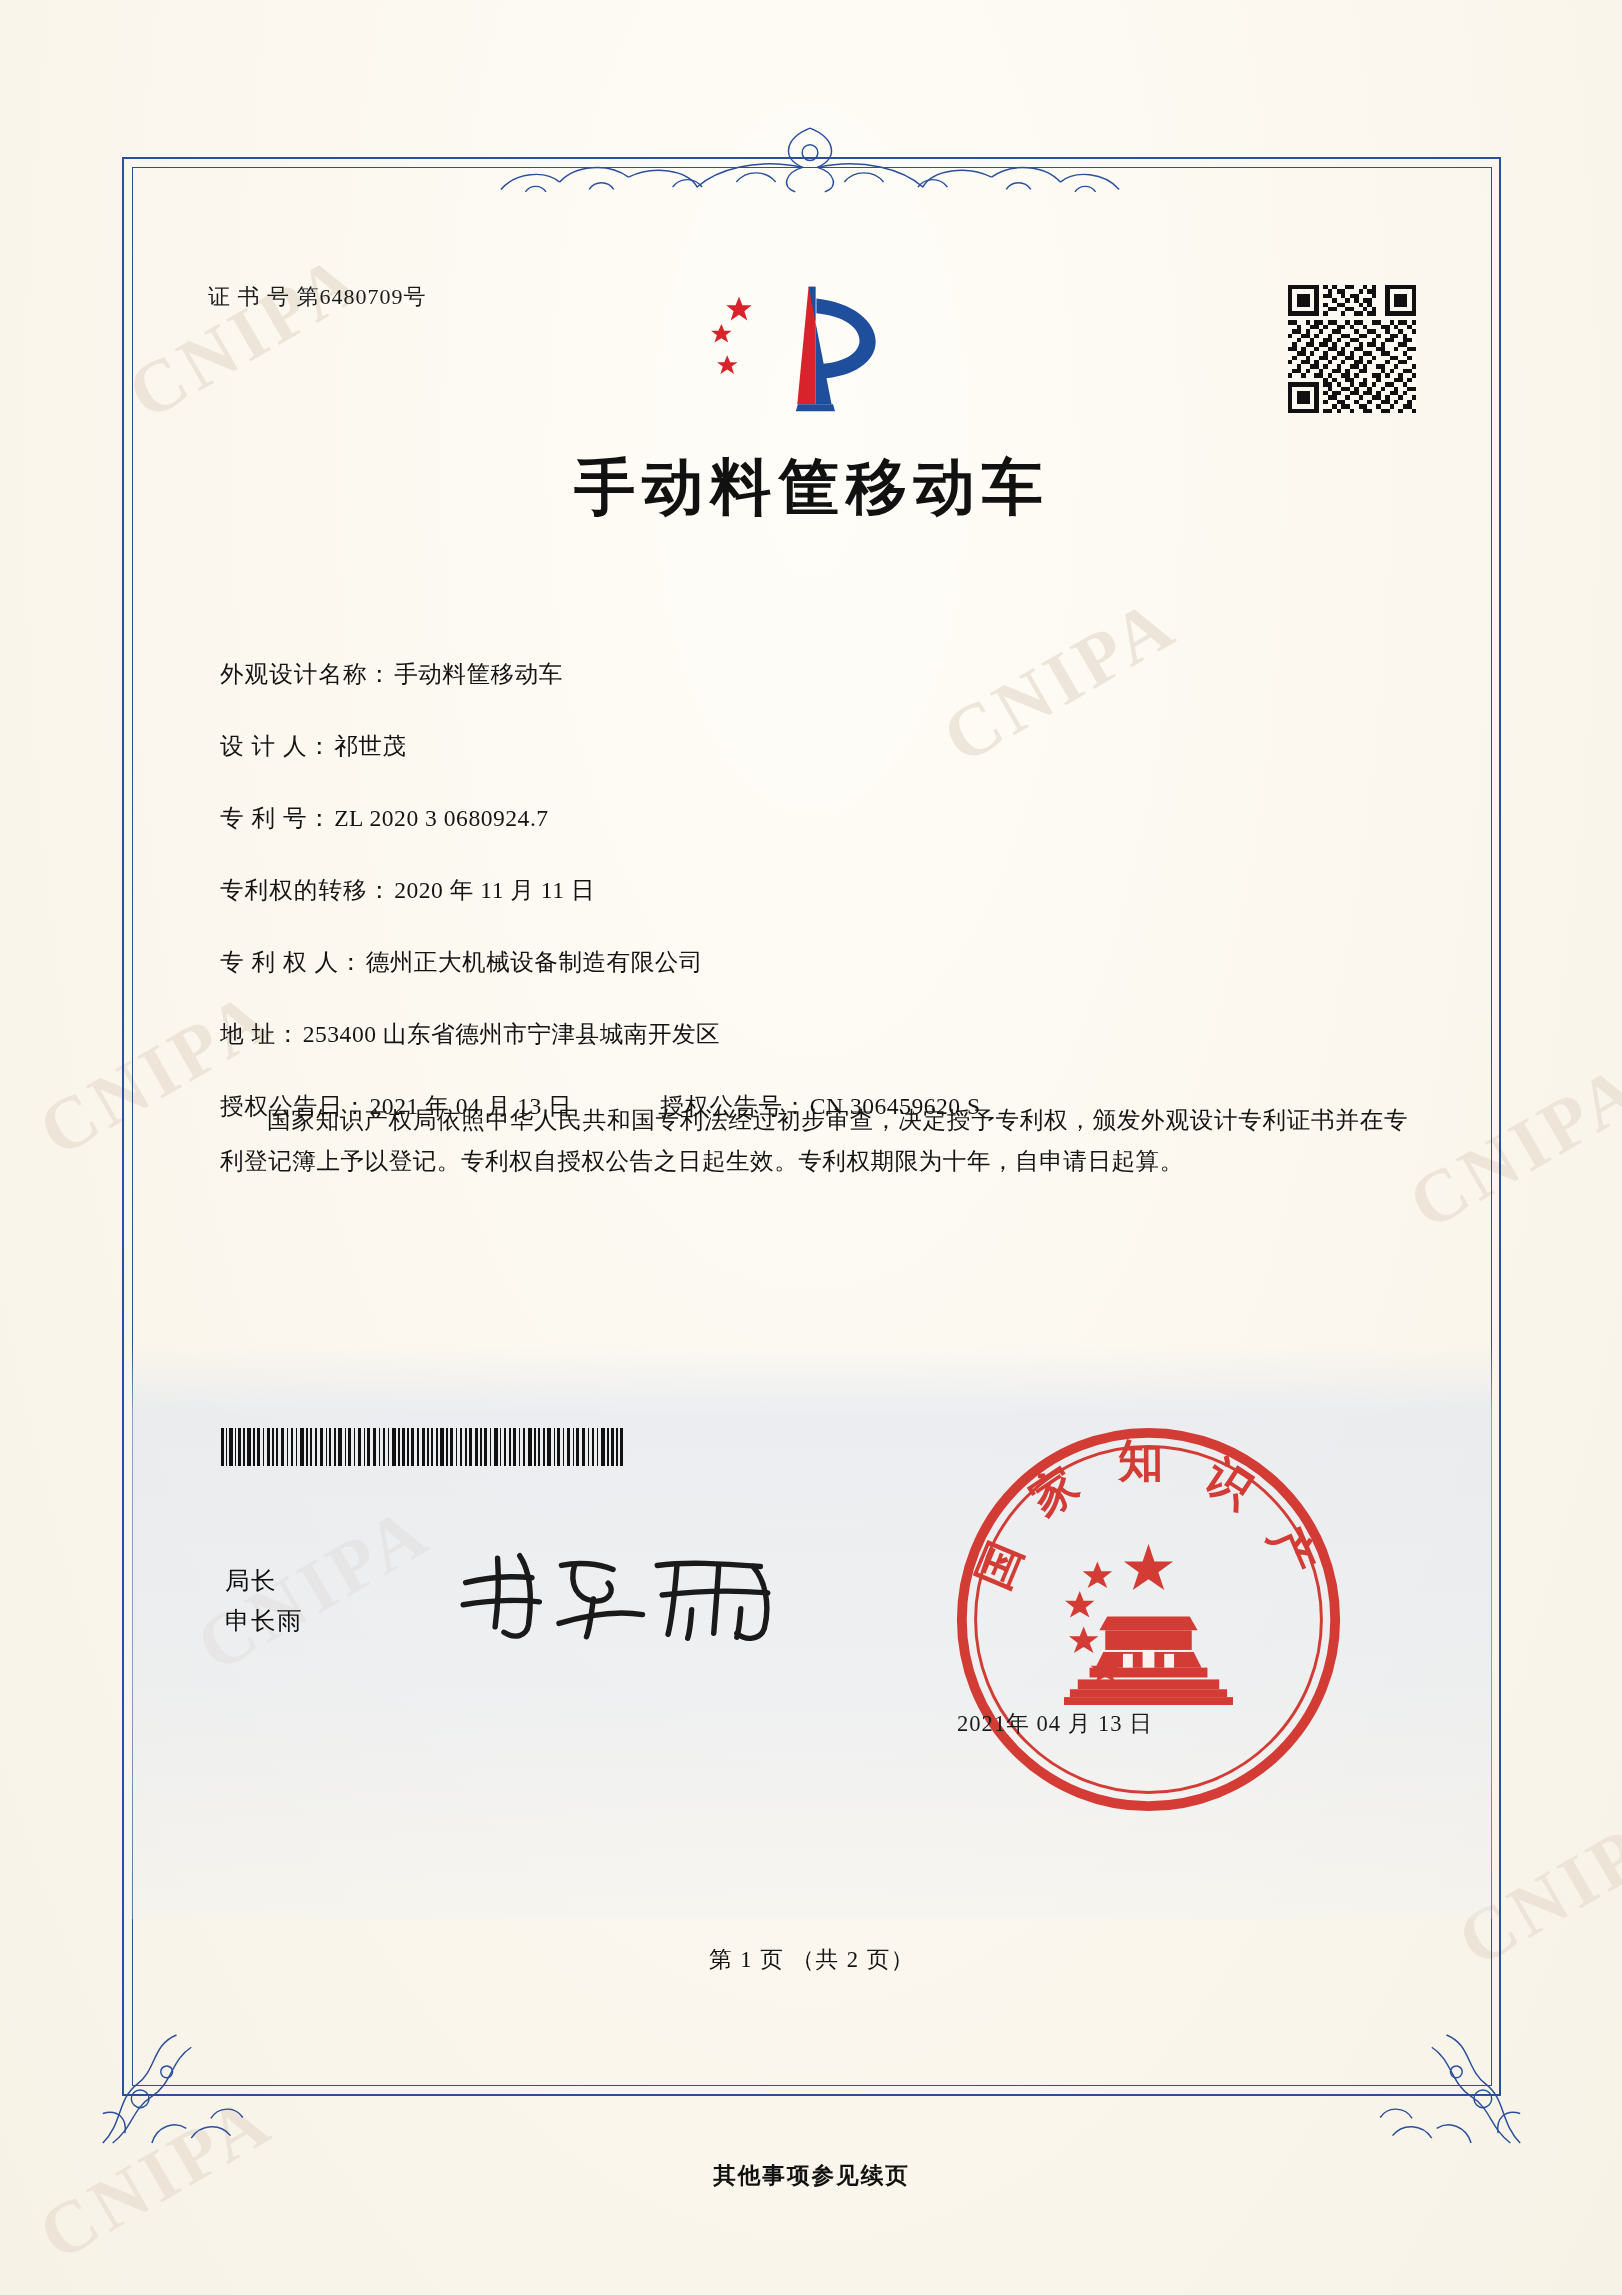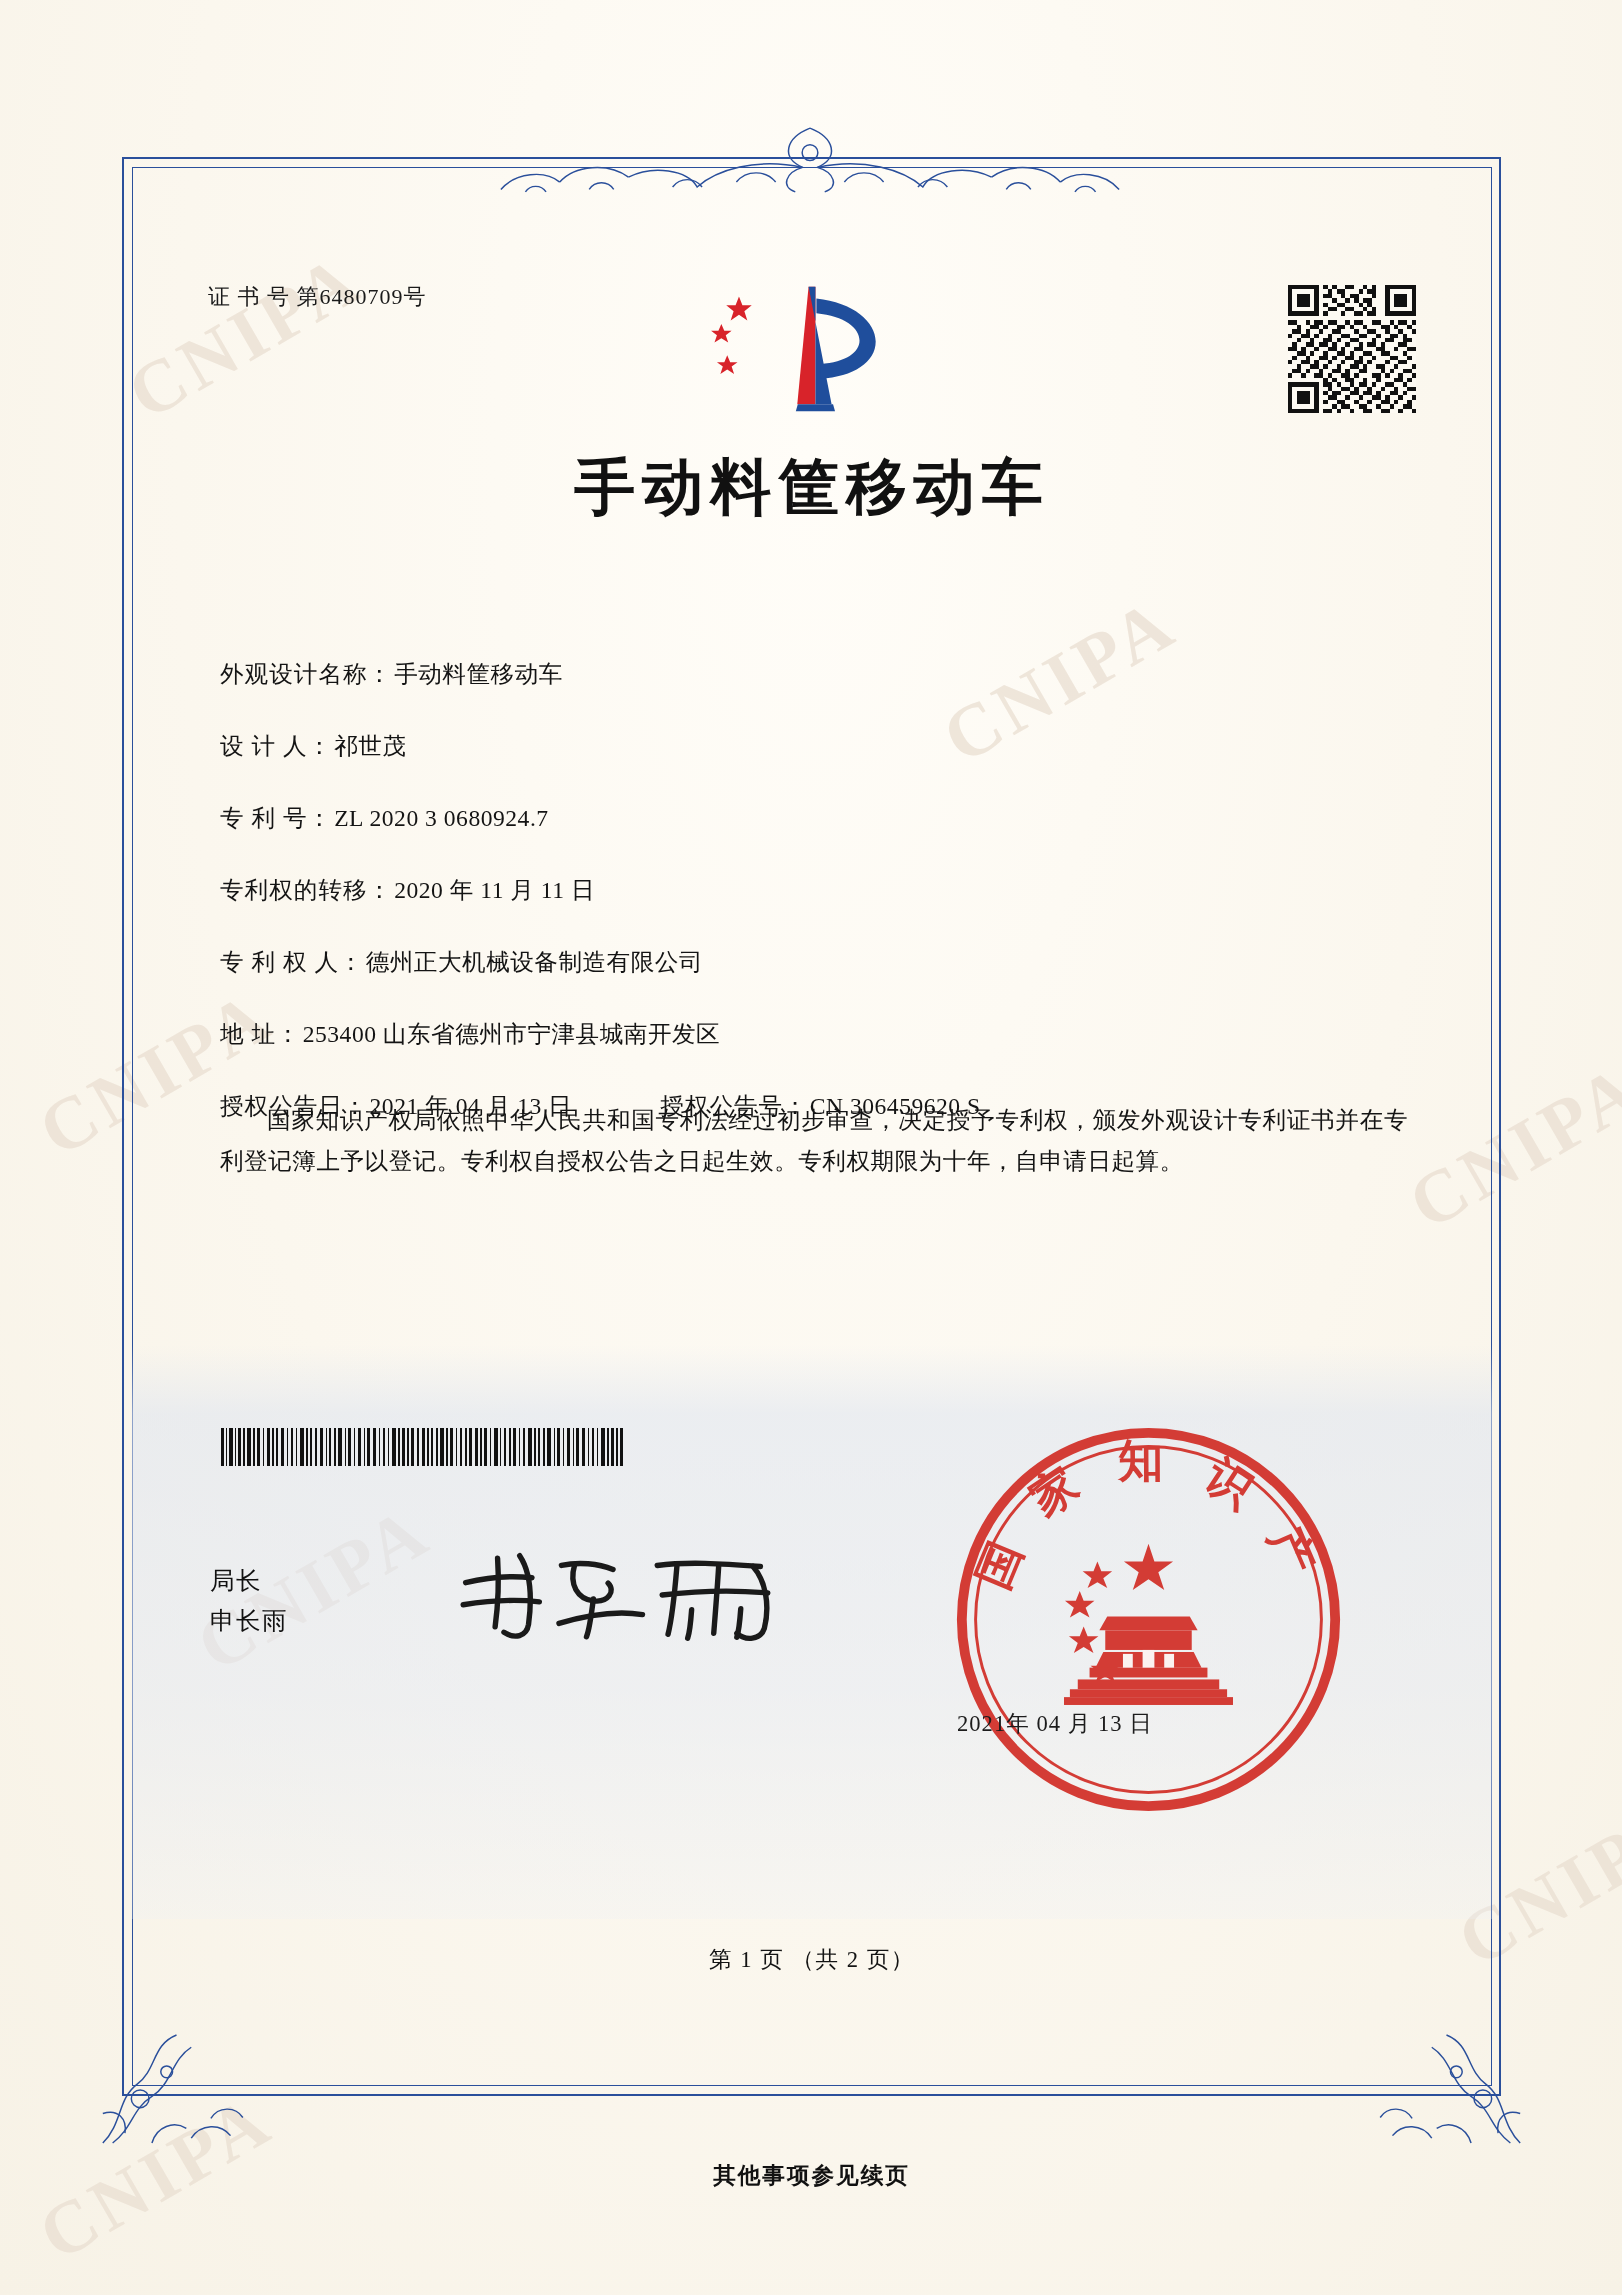--- a/index.html
+++ b/index.html
@@ -182,21 +182,21 @@
   }
   .barcode {
     position: absolute;
     left: 88px;
     top: 1261px;
     width: 407px;
     height: 38px;
   }
   .director-block {
     position: absolute;
-    left: 78px;
+    left: 93px;
     top: 1394px;
     font-size: 24.5px;
     line-height: 40px;
     color: #111;
     letter-spacing: 1.5px;
   }
   .signature {
     position: absolute;
     left: 314px;
     top: 1369px;

